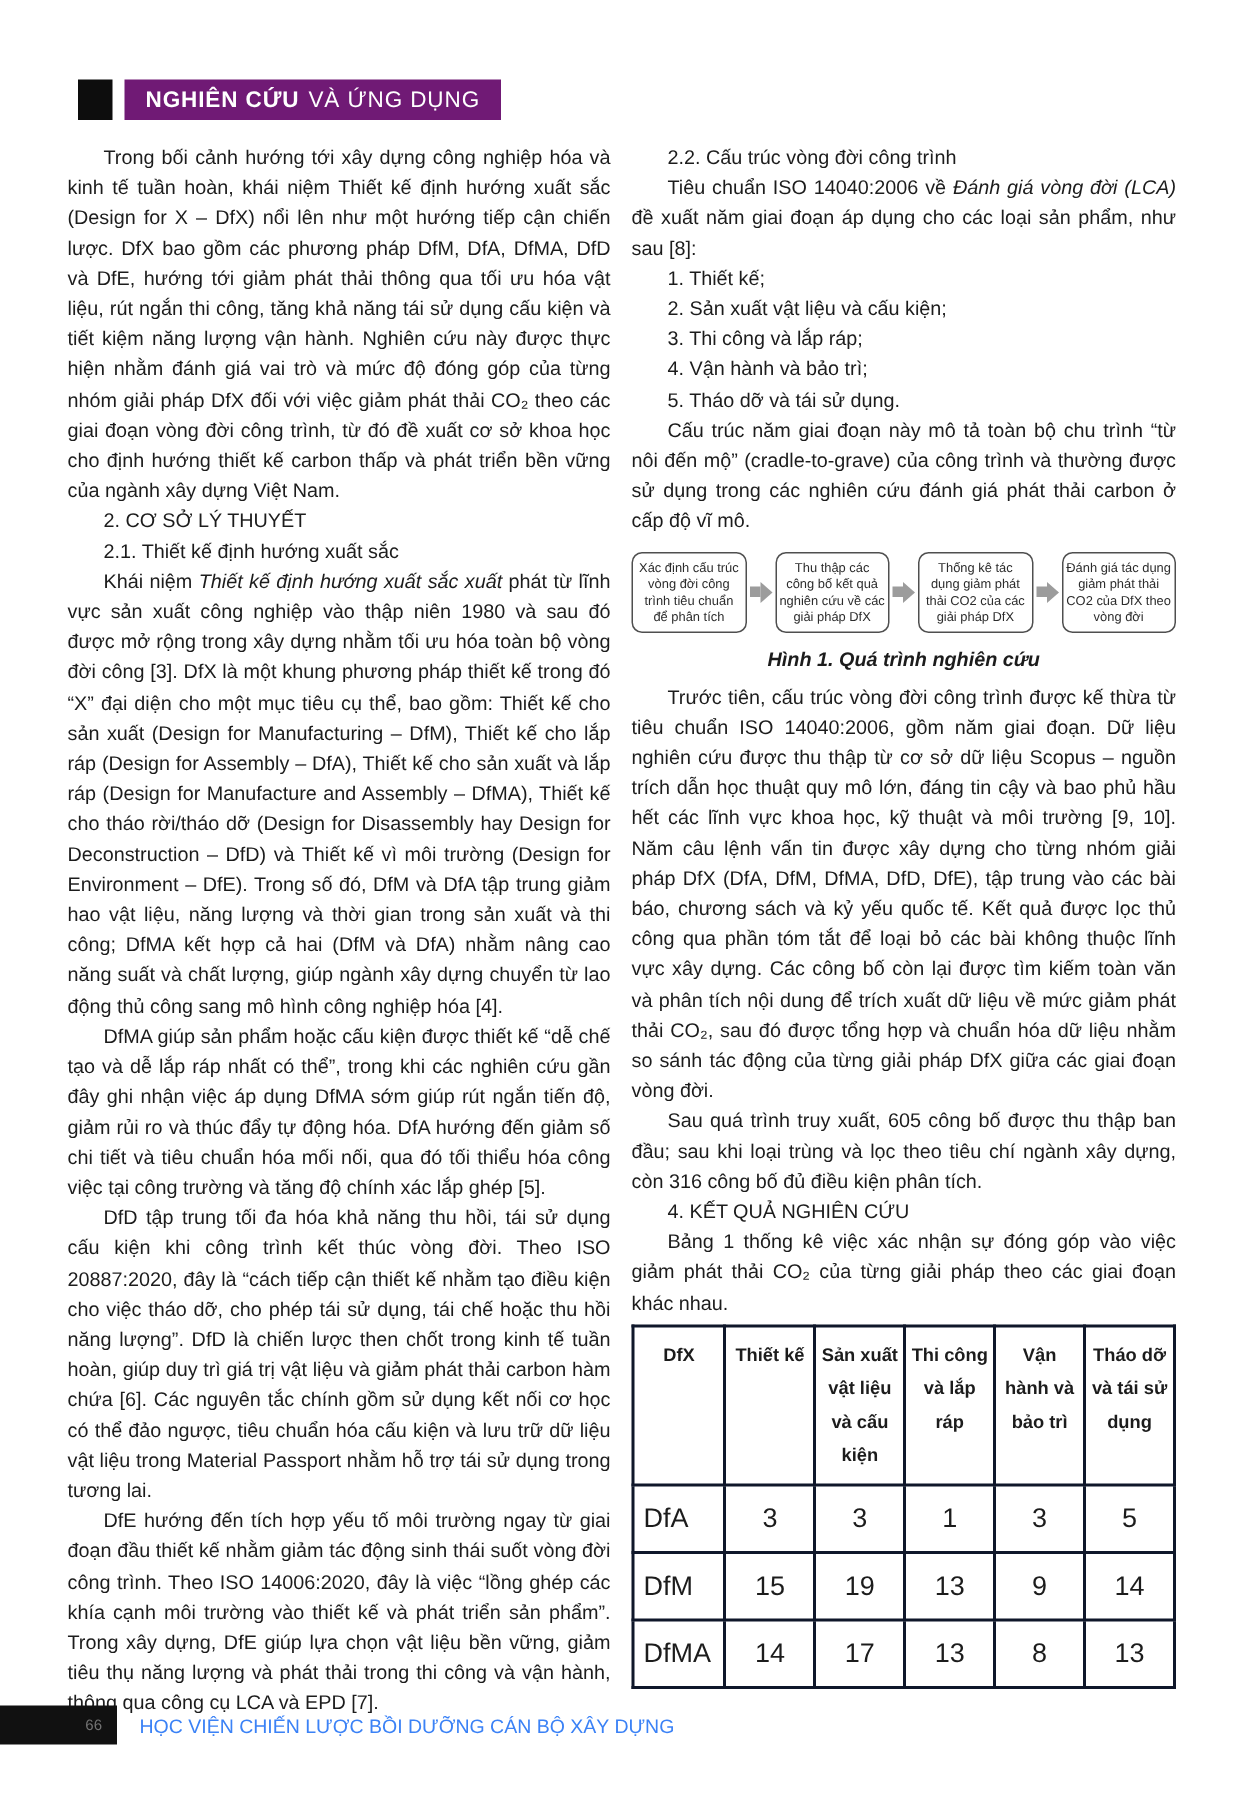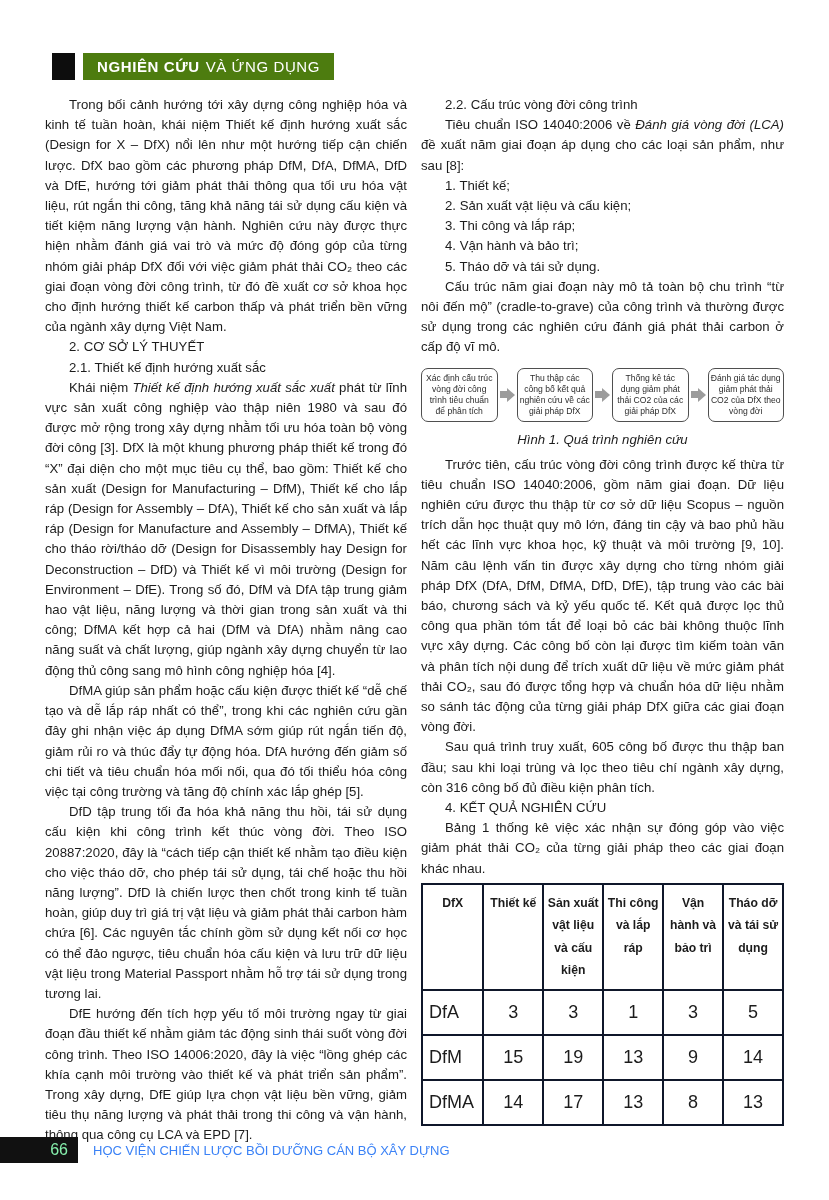--- a/index.html
+++ b/index.html
@@ -5,21 +5,21 @@
   html,body{margin:0;padding:0;background:#ffffff;}
   .page{
     position:relative;width:829px;height:1200px;overflow:hidden;
     background:#ffffff;color:#1c1c1c;
     font-family:"Liberation Sans","DejaVu Sans",sans-serif;
   }
   
   .header-row{position:absolute;top:53px;left:52px;display:flex;gap:8px;}
   .header-square{width:23px;height:27px;background:#0d0d0d;}
   .header-bar{
-    background:#4d7c0f;color:#ffffff;height:27px;padding:0 14px;
+    background:#701a75;color:#ffffff;height:27px;padding:0 14px;
     display:flex;align-items:center;font-size:15px;letter-spacing:.6px;white-space:nowrap;
   }
   .hb-bold{font-weight:bold;margin-right:6px;}
   
   .columns{position:absolute;top:95px;left:45px;width:739px;display:flex;gap:14px;}
   .col{width:363px;font-size:13.2px;line-height:20.2px;text-align:justify;}
   .para{margin:0;text-indent:24px;}
   .heading{margin:0;text-indent:24px;font-weight:normal;text-align:left;}
   .list-item{margin:0;padding-left:24px;text-align:left;}
   
@@ -31,38 +31,38 @@
     font-size:8.6px;line-height:1.3;text-align:center;color:#2c2c2c;
     display:flex;align-items:center;justify-content:center;text-indent:0;
   }
   .flow-arrow{display:flex;align-items:center;flex:0 0 auto;}
   .flow-arrow .tail{width:7px;height:7px;background:#9c9c9c;display:block;}
   .flow-arrow .head{
     width:0;height:0;display:block;
     border-top:7px solid transparent;border-bottom:7px solid transparent;
     border-left:8px solid #9c9c9c;
   }
-  .fig-caption{margin:8px 0 4px 0;text-align:center;font-style:italic;text-indent:0;}
+  .fig-caption{margin:8px 0 4px 0;text-align:center;font-style:italic;text-indent:0;font-weight:bold;}
   
   .table-caption{margin:2px 20px 4px 20px;text-align:center;text-indent:0;}
   .table-caption b{font-weight:bold;}
   table{border-collapse:collapse;width:100%;margin-top:4px;table-layout:fixed;}
   th,td{border:2px solid #0f172a;}
   th{
     font-weight:bold;font-size:12.2px;text-align:center;vertical-align:top;
     padding:7px 3px;line-height:1.85;
   }
   tbody td{height:41px;text-align:center;font-size:18px;}
   tbody td.row-label{text-align:left;padding-left:6px;}
   col.c-first{width:17%;}
   
   .footer{position:absolute;top:1137px;left:0;display:flex;align-items:center;}
   .footer-badge{
-    width:78px;height:26px;background:#111111;color:#86efac;box-sizing:border-box;
-    display:flex;align-items:center;justify-content:flex-end;padding-right:10px;font-size:16px;text-align:right;
+    width:78px;height:26px;background:#111111;color:#737373;box-sizing:border-box;
+    display:flex;align-items:center;justify-content:flex-end;padding-right:10px;font-size:10px;text-align:right;
   }
   .footer-text{margin-left:15px;font-size:13px;color:#3b82f6;white-space:nowrap;}
 </style>
 </head>
 <body>
 
 <div class="page">
 
   <div class="header-row">
     <div class="header-square"></div>

